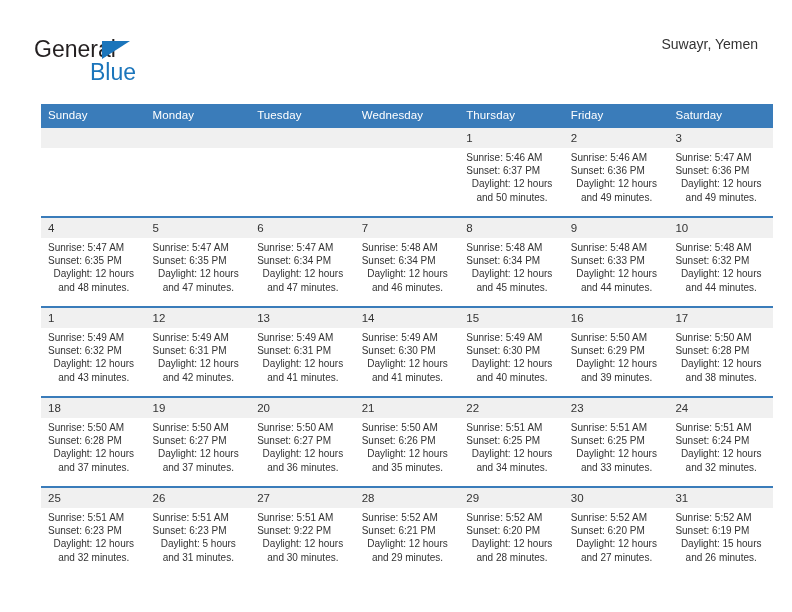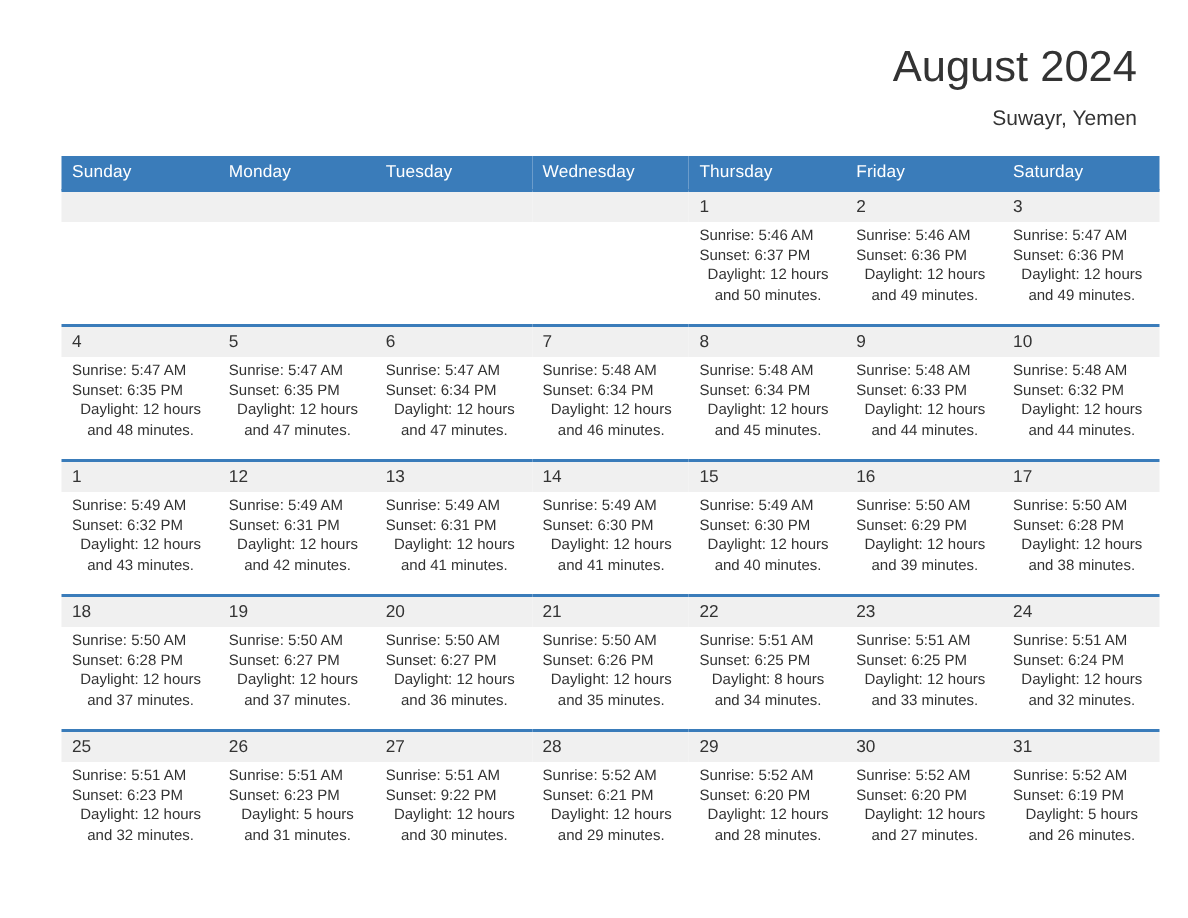--- a/index.html
+++ b/index.html
@@ -136,22 +136,26 @@
   }
   .details div { white-space: nowrap; }
   .details .wrap { white-space: normal; text-align: center; }
 </style>
 </head>
 <body>
 
 <div class="page">
 
   <div class="header">
+    <div class="logo">
+      <span class="logo-general">General</span>
+      <span class="logo-triangle"></span>
+      <span class="logo-blue">Blue</span>
+    </div>
     <div class="title-block">
-      <div class="cal-title">August 2024</div>
       <div class="cal-subtitle">Suwayr, Yemen</div>
     </div>
   </div>
 
   <table class="calendar">
     <colgroup>
       <col>
         <col>
         <col>
         <col>
@@ -407,21 +411,21 @@
                 <div class="wrap">Daylight: 12 hours and 35 minutes.</div>
               </div>
             </div>
           </td>
           <td>
             <div class="cell-inner">
               <div class="daynum">22</div>
               <div class="details">
                 <div>Sunrise: 5:51 AM</div>
                 <div>Sunset: 6:25 PM</div>
-                <div class="wrap">Daylight: 8 hours and 34 minutes.</div>
+                <div class="wrap">Daylight: 12 hours and 34 minutes.</div>
               </div>
             </div>
           </td>
           <td>
             <div class="cell-inner">
               <div class="daynum">23</div>
               <div class="details">
                 <div>Sunrise: 5:51 AM</div>
                 <div>Sunset: 6:25 PM</div>
                 <div class="wrap">Daylight: 12 hours and 33 minutes.</div>
@@ -499,21 +503,21 @@
                 <div class="wrap">Daylight: 12 hours and 27 minutes.</div>
               </div>
             </div>
           </td>
           <td>
             <div class="cell-inner">
               <div class="daynum">31</div>
               <div class="details">
                 <div>Sunrise: 5:52 AM</div>
                 <div>Sunset: 6:19 PM</div>
-                <div class="wrap">Daylight: 5 hours and 26 minutes.</div>
+                <div class="wrap">Daylight: 15 hours and 26 minutes.</div>
               </div>
             </div>
           </td>
         </tr>
       </tbody>
   </table>
 
 </div>
 
 </body></html>

